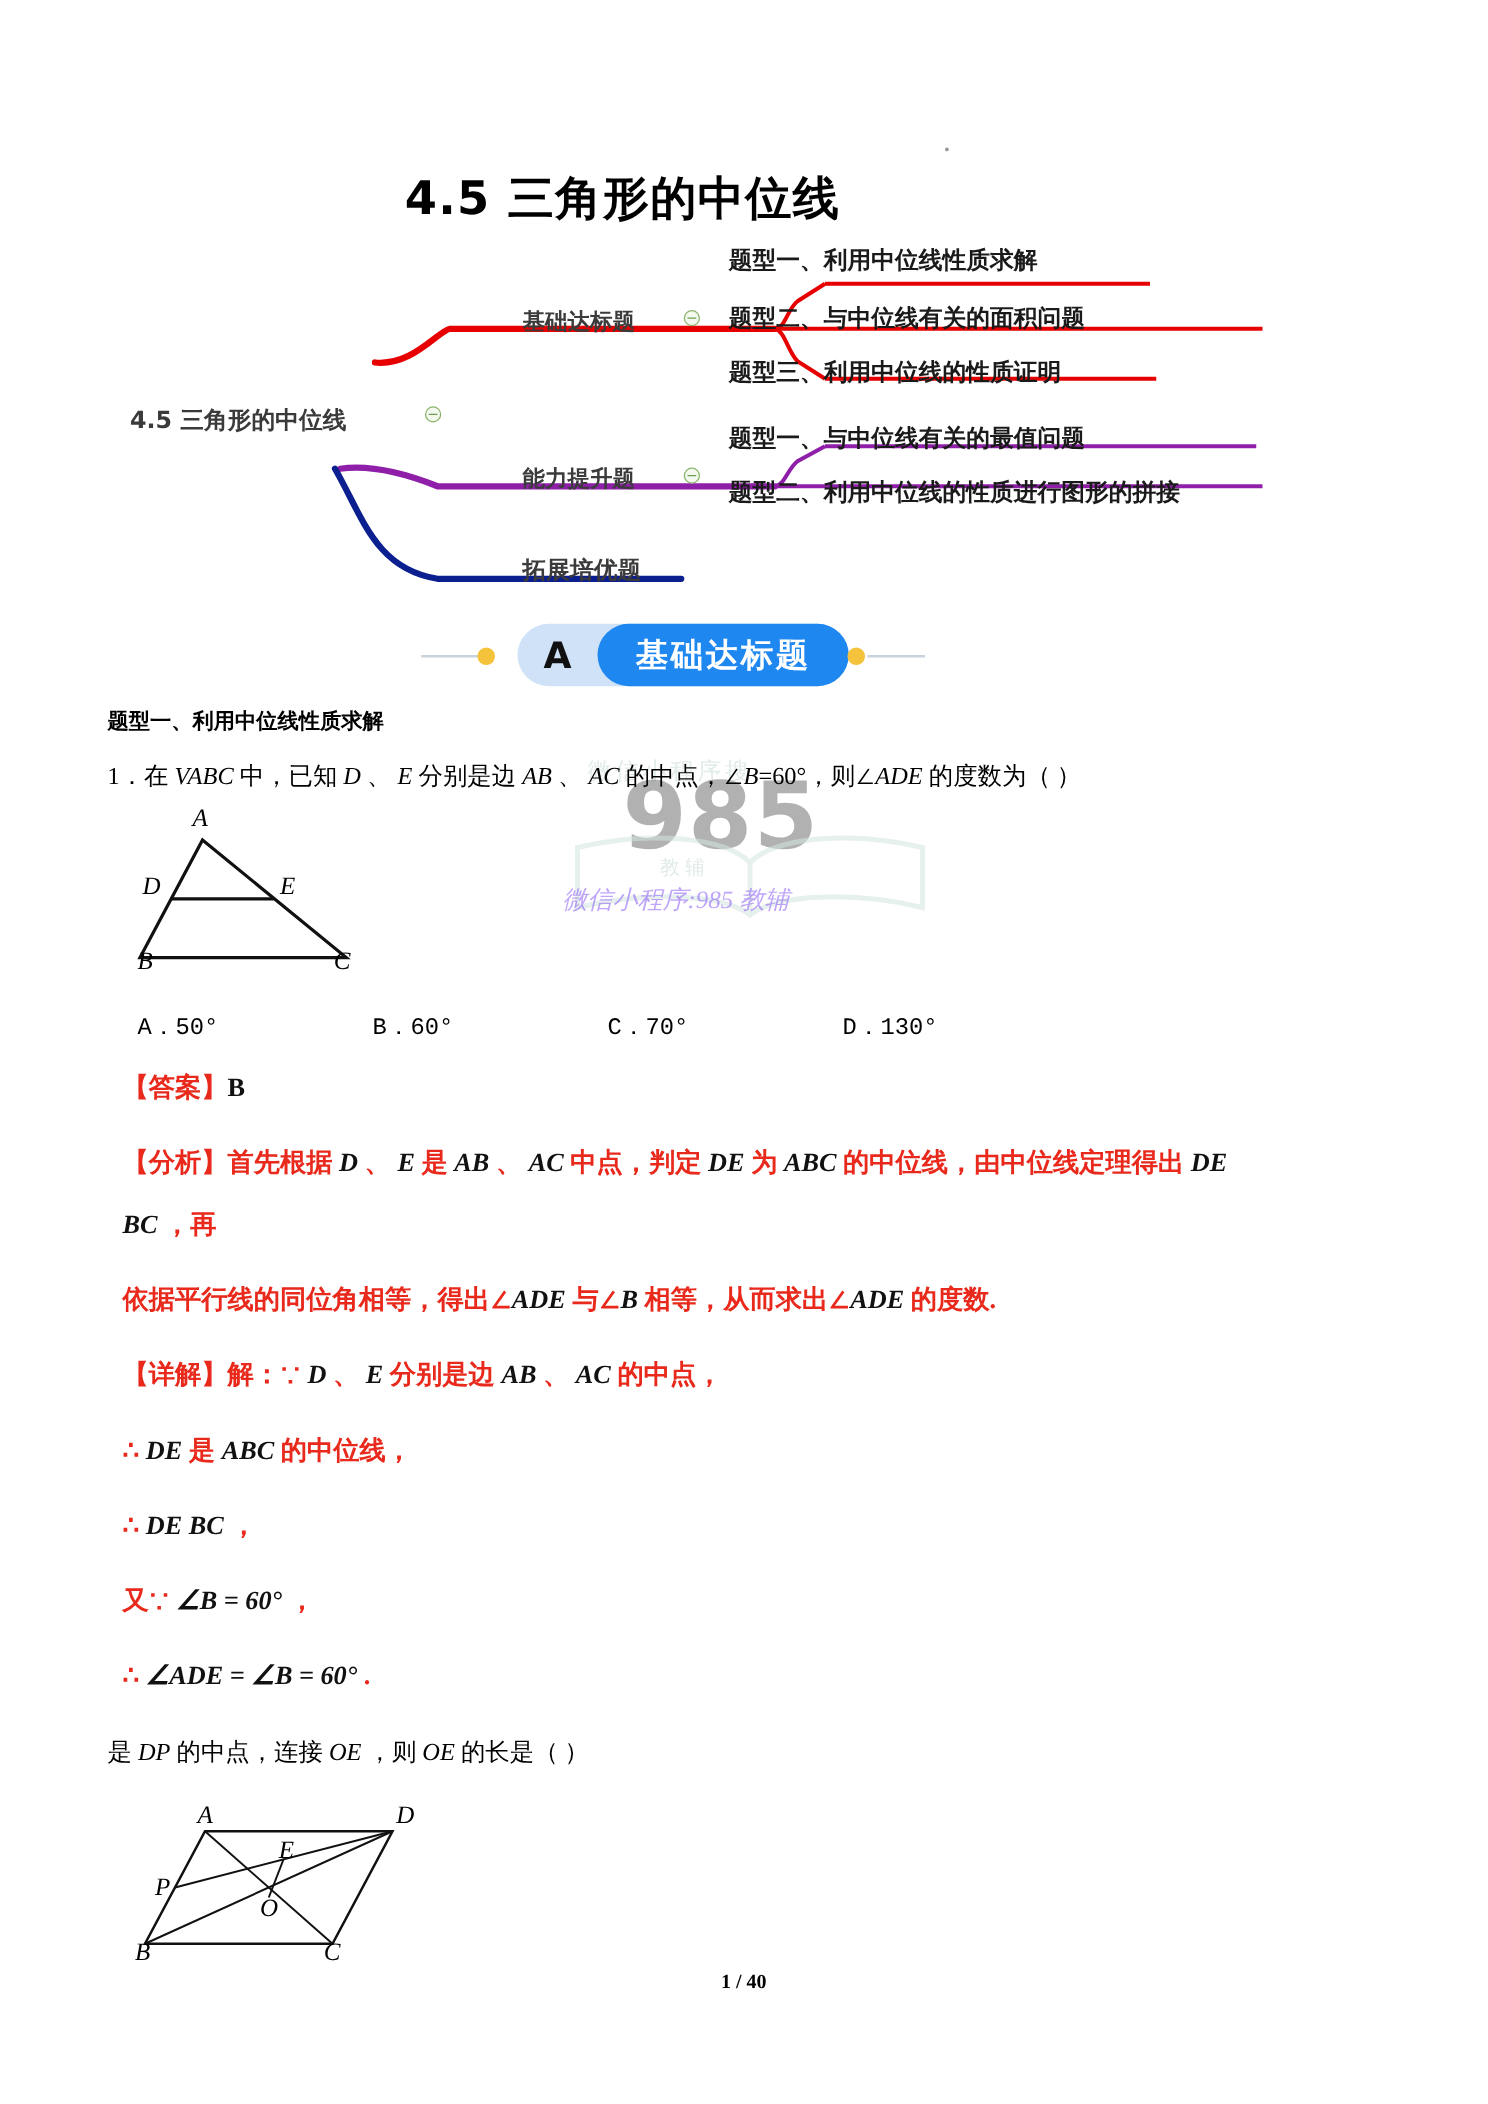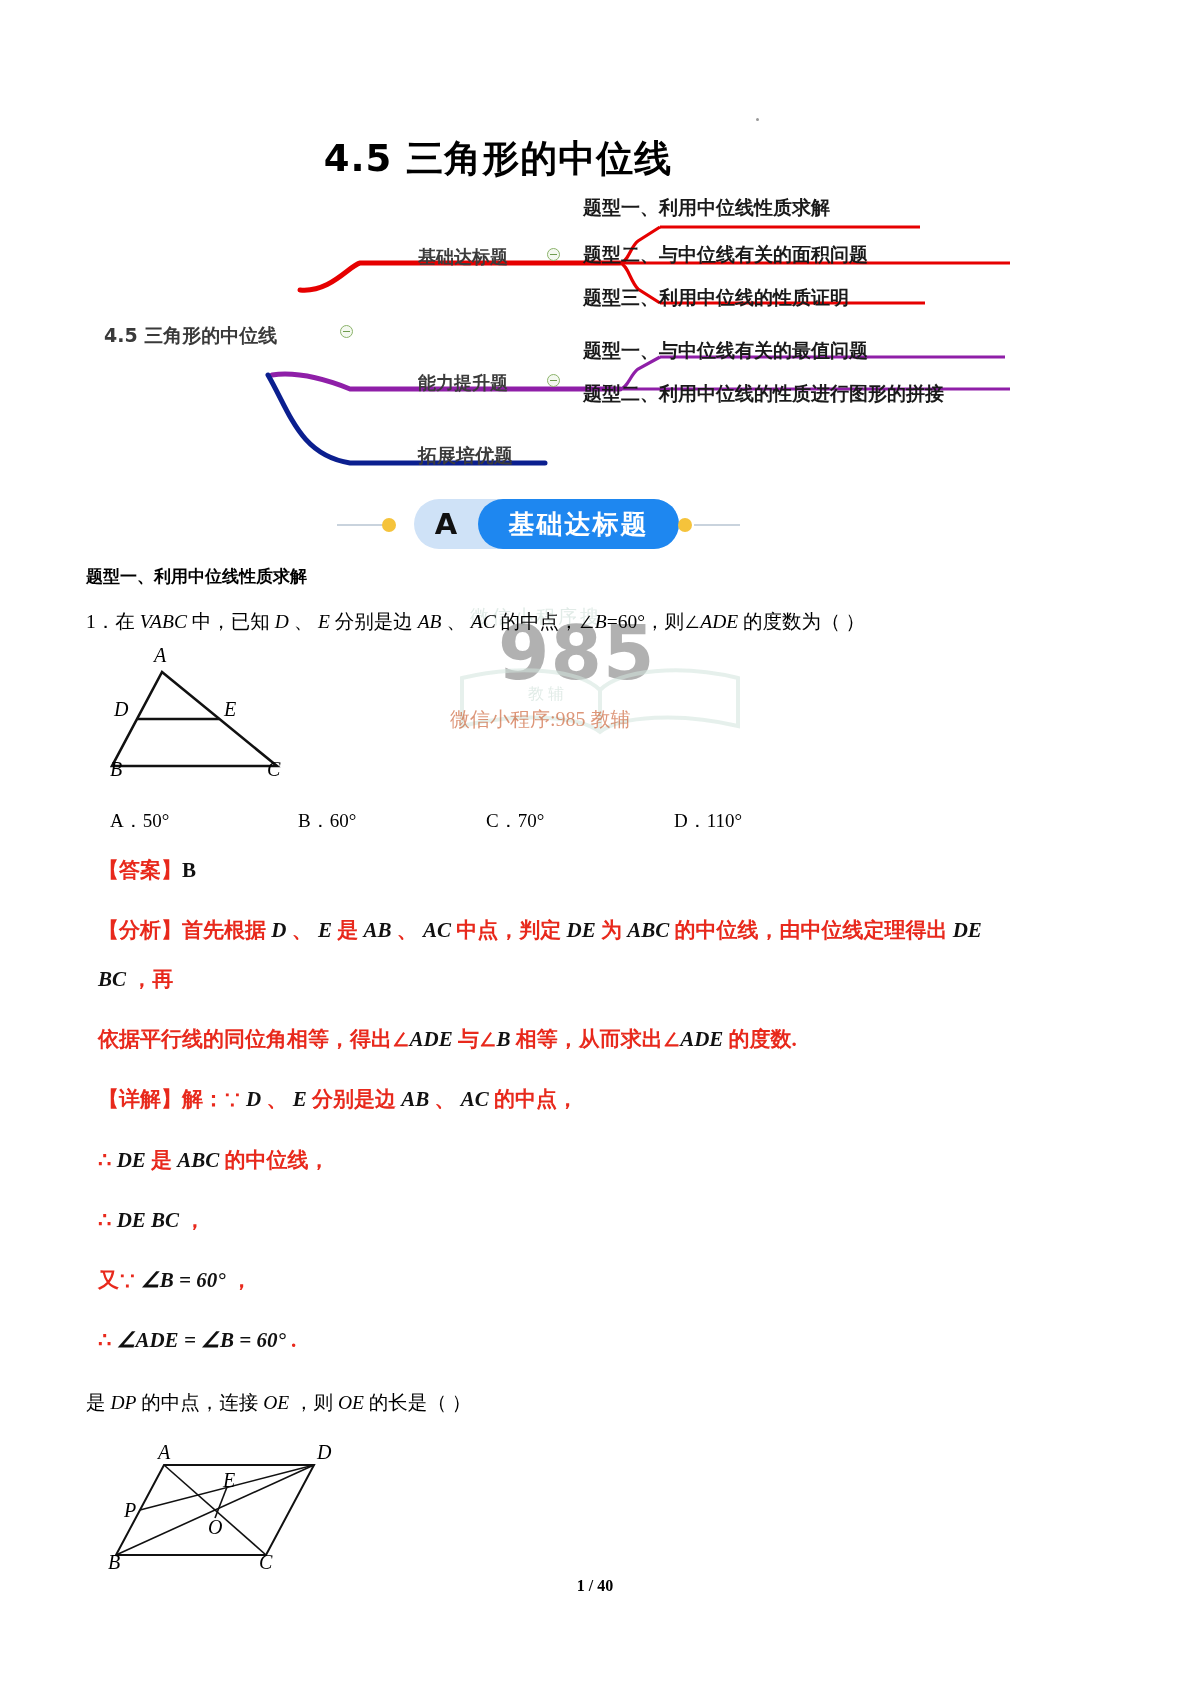--- a/index.html
+++ b/index.html
@@ -104,21 +104,21 @@
     font-size:19.5px; color:#000; line-height:1.85;
     margin:0 0 4px 0;
     font-family:"Liberation Serif", serif;
   }
   .qline .it { font-style:italic; }
   .red { color:#e8291c; }
   .blk { color:#111; font-style:italic; }
   .ans-line { font-size:21px; line-height:2.3; margin:12px;font-weight:bold; }
   .opts {
     display:flex; font-size:19px; margin:12px 0 6px 24px;
-    font-family:Liberation Serif, serif;
+    font-family:Liberation Mono, monospace;
   }
   .opts span { display:inline-block; }
   .opt { width:188px; }
 
   
   .fig { position:relative; }
   .fig-label {
     position:absolute;
     font-family:"Liberation Serif", serif;
     font-style:italic; font-size:20px; color:#000;
@@ -139,22 +139,23 @@
     font-family:"DejaVu Sans", sans-serif;
     color:#737373; letter-spacing:1px;
   }
   .wm-jf {
     top:684px; left:528px; font-size:16px; letter-spacing:4px;
     font-family:Liberation Serif, serif;
   }
   .wm-book { top:660px; left:450px; }
   .wm-line {
     top:706px; left:450px; font-size:20px;
-    color:#c2410c;
-    font-family:"Liberation Serif", serif;
+    color:#8b5cf6;
+    font-family:"Liberation Serif", serif;
+    font-style:italic;
   }
 
   
   .footer {
     position:absolute; bottom:88px; left:0; width:1190px;
     text-align:center;
     font-family:"Liberation Serif", serif;
     font-weight:bold; font-size:16px; color:#000;
   }
 </style>
@@ -242,21 +243,21 @@
         <span class="fig-label" style="left:8px; top:112px;">B</span>
         <span class="fig-label" style="left:165px; top:112px;">C</span>
         <span class="fig-label" style="left:12px; top:52px;">D</span>
         <span class="fig-label" style="left:122px; top:52px;">E</span>
       </div>
 
       <div class="opts">
         <span class="opt">A．50°</span>
         <span class="opt">B．60°</span>
         <span class="opt">C．70°</span>
-        <span class="opt">D．110°</span>
+        <span class="opt">D．130°</span>
       </div>
 
       <div class="ans-line red">
         <span>【答案】</span><span class="blk" style="font-style:normal">B</span>
       </div>
 
       <div class="ans-line red">
         <span>【分析】</span>首先根据 <span class="blk">D</span> 、 <span class="blk">E</span> 是 <span class="blk">AB</span> 、 <span class="blk">AC</span> 中点，判定 <span class="blk">DE</span> 为 <span class="blk">ABC</span> 的中位线，由中位线定理得出 <span class="blk">DE</span>  <span class="blk">BC</span> ，再
       </div>
       <div class="ans-line red">

